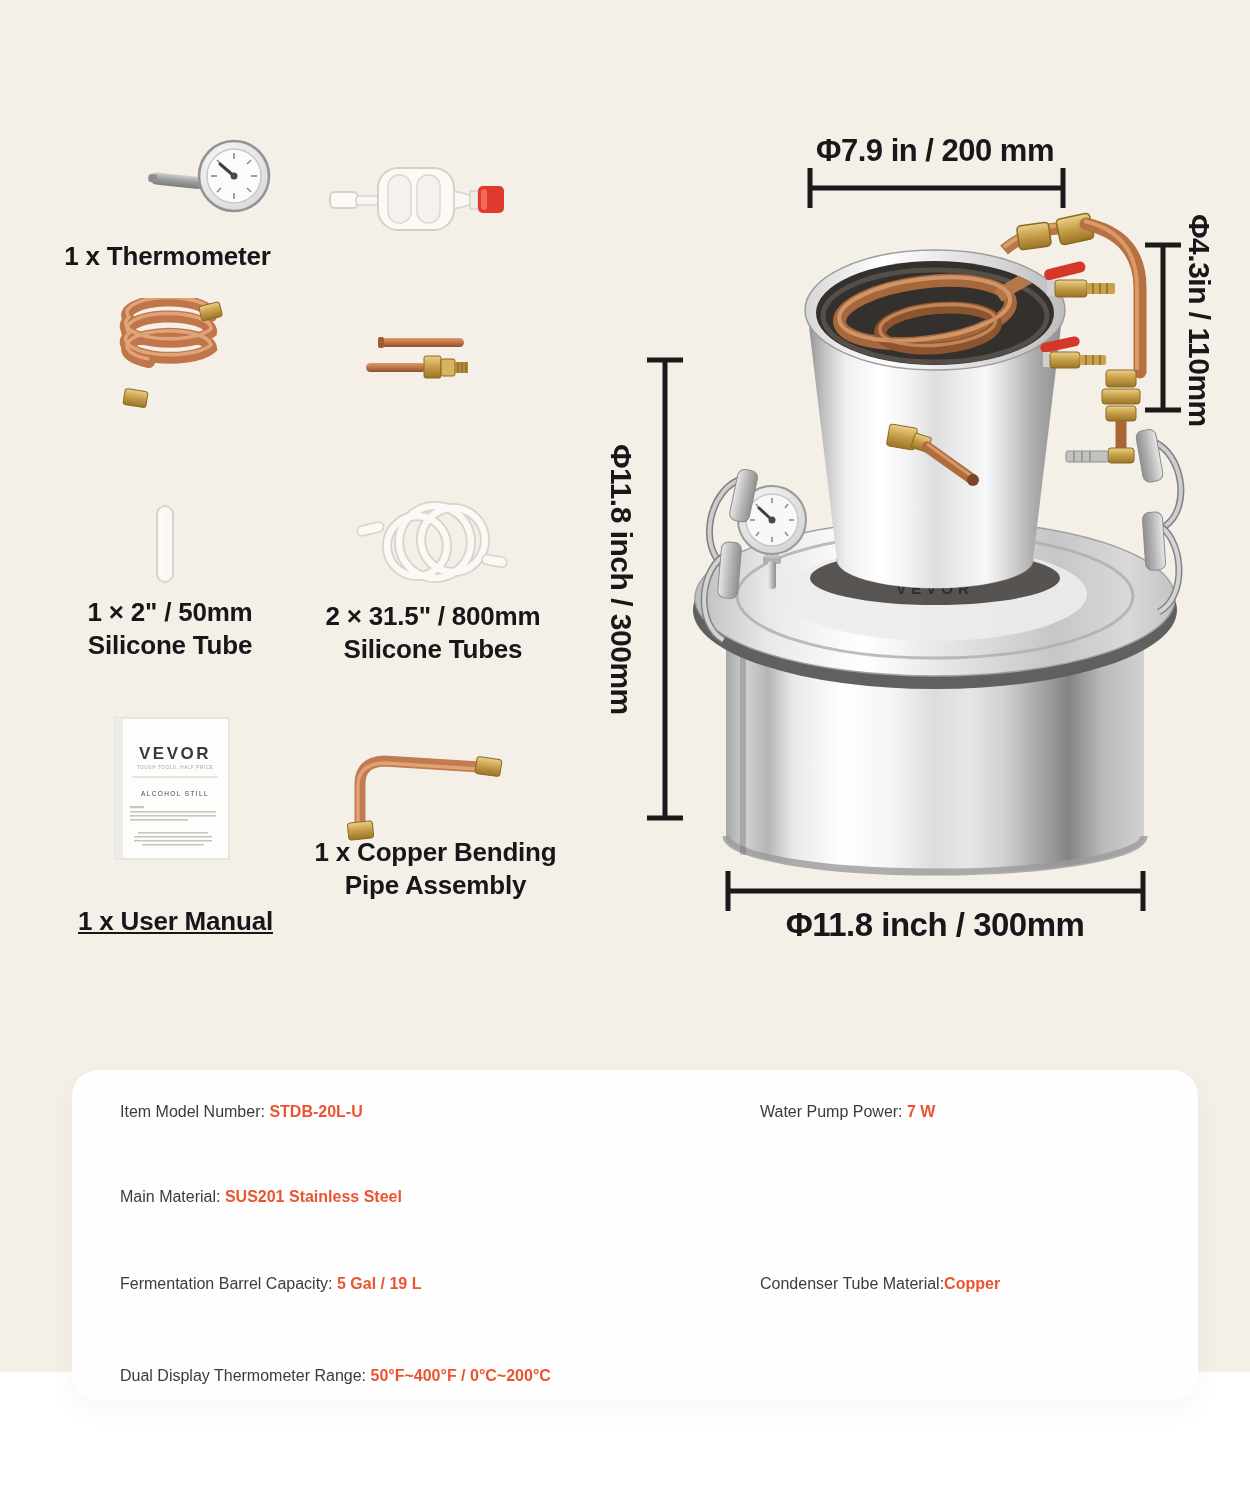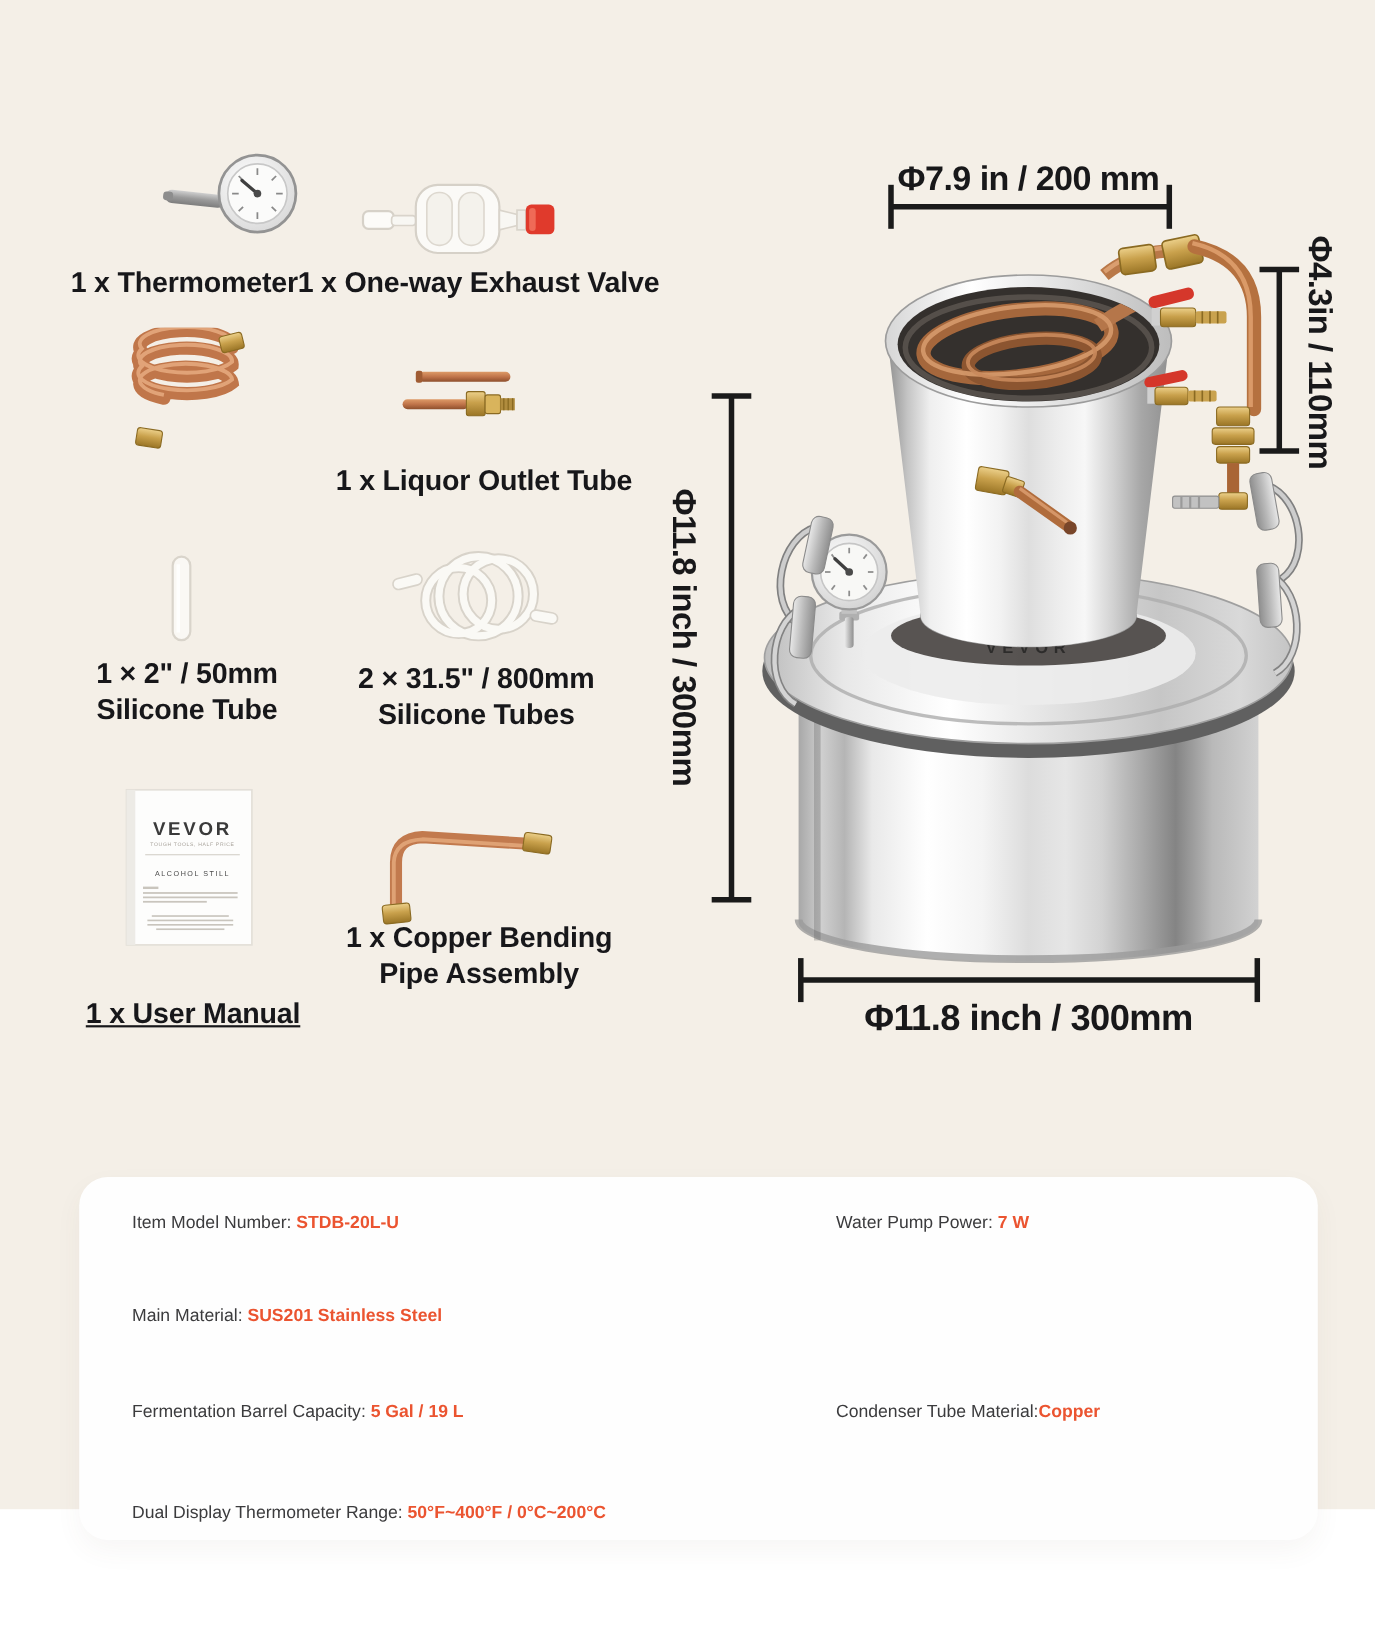--- a/index.html
+++ b/index.html
@@ -9,21 +9,21 @@
   }
   .bg-beige{position:absolute;left:0;top:0;width:1250px;height:1372px;background:#f4efe7;}
   .thumb{position:absolute;}
   .caption{
     position:absolute;text-align:center;font-size:26px;font-weight:600;
     color:#17171a;letter-spacing:-0.2px;line-height:33px;white-space:nowrap;
   }
   .dim-label{
     position:absolute;font-weight:700;color:#18181a;letter-spacing:-0.5px;white-space:nowrap;
   }
-  .dim-top{left:750px;top:145px;width:370px;text-align:center;font-size:31px;}
+  .dim-top{left:750px;top:133px;width:370px;text-align:center;font-size:31px;}
   .dim-bottom{left:720px;top:906px;width:430px;text-align:center;font-size:33px;}
   .dim-vert{writing-mode:vertical-rl;text-orientation:mixed;font-size:30px;}
   .dim-right{left:1182px;top:214px;}
   .dim-left{left:604px;top:444px;}
   .spec-card{
     position:absolute;left:72px;top:1070px;width:1126px;height:330px;
     background:#fefefe;border-radius:26px;box-shadow:0 10px 24px rgba(90,75,60,0.05);
   }
   .spec-row{position:absolute;font-size:16px;color:#3b3b3d;white-space:nowrap;line-height:32px;}
   .spec-value{font-weight:700;color:#eb5430;}
@@ -170,22 +170,20 @@
   <div class="thumb" style="left:330px;top:746px;">
     <svg width="195" height="95" viewBox="0 0 195 95">
       <path d="M30 86 L30 38 Q30 16 54 15 L150 21" fill="none" stroke="#c27a4e" stroke-width="11" stroke-linecap="round"></path>
       <path d="M28 84 L28 38 Q29 18 54 17 L148 23" fill="none" stroke="#e4a97c" stroke-width="3.5" opacity=".85"></path>
       <rect x="18" y="76" width="25" height="17" rx="3" fill="url(#brassT)" stroke="#8a6a22" transform="rotate(-6 30 84)"></rect>
       <rect x="146" y="12" width="25" height="17" rx="3" fill="url(#brassT)" stroke="#8a6a22" transform="rotate(8 158 20)"></rect>
     </svg>
   </div>
 
   <div class="caption" style="left:40px;top:240px;width:255px;"><span>1 x Thermometer</span></div>
-  <div class="caption" style="left:255px;top:240px;width:360px;"><span>1 x One-way Exhaust Valve</span></div>
-  <div class="caption" style="left:280px;top:420px;width:320px;"><span>1 x Liquor Outlet Tube</span></div>
   <div class="caption" style="left:55px;top:596px;width:230px;">
     <span>1 × 2" / 50mm</span><br>
     <span>Silicone Tube</span>
   </div>
   <div class="caption" style="left:288px;top:600px;width:290px;">
     <span>2 × 31.5" / 800mm</span><br>
     <span>Silicone Tubes</span>
   </div>
   <div class="caption" style="left:58px;top:905px;width:235px;text-decoration:underline;"><span>1 x User Manual</span></div>
   <div class="caption" style="left:298px;top:836px;width:275px;">

